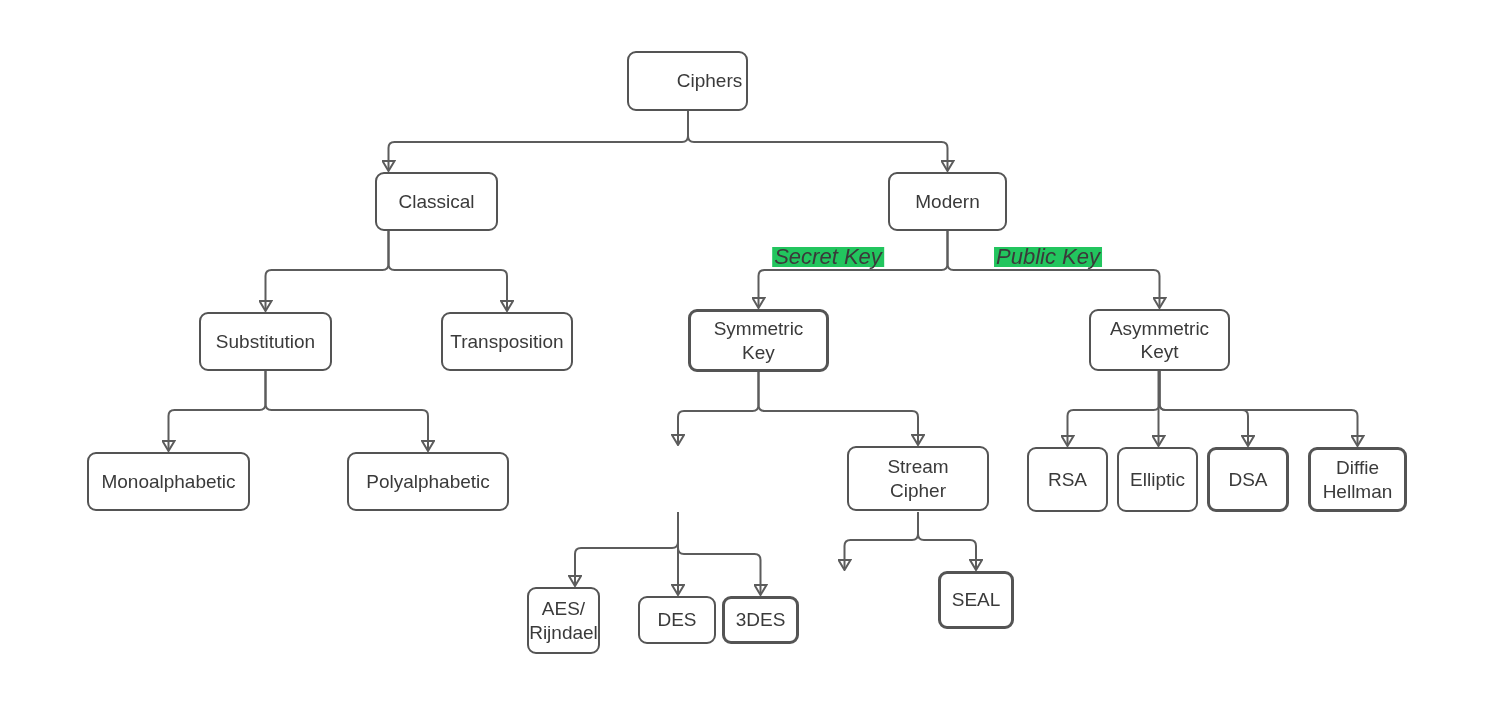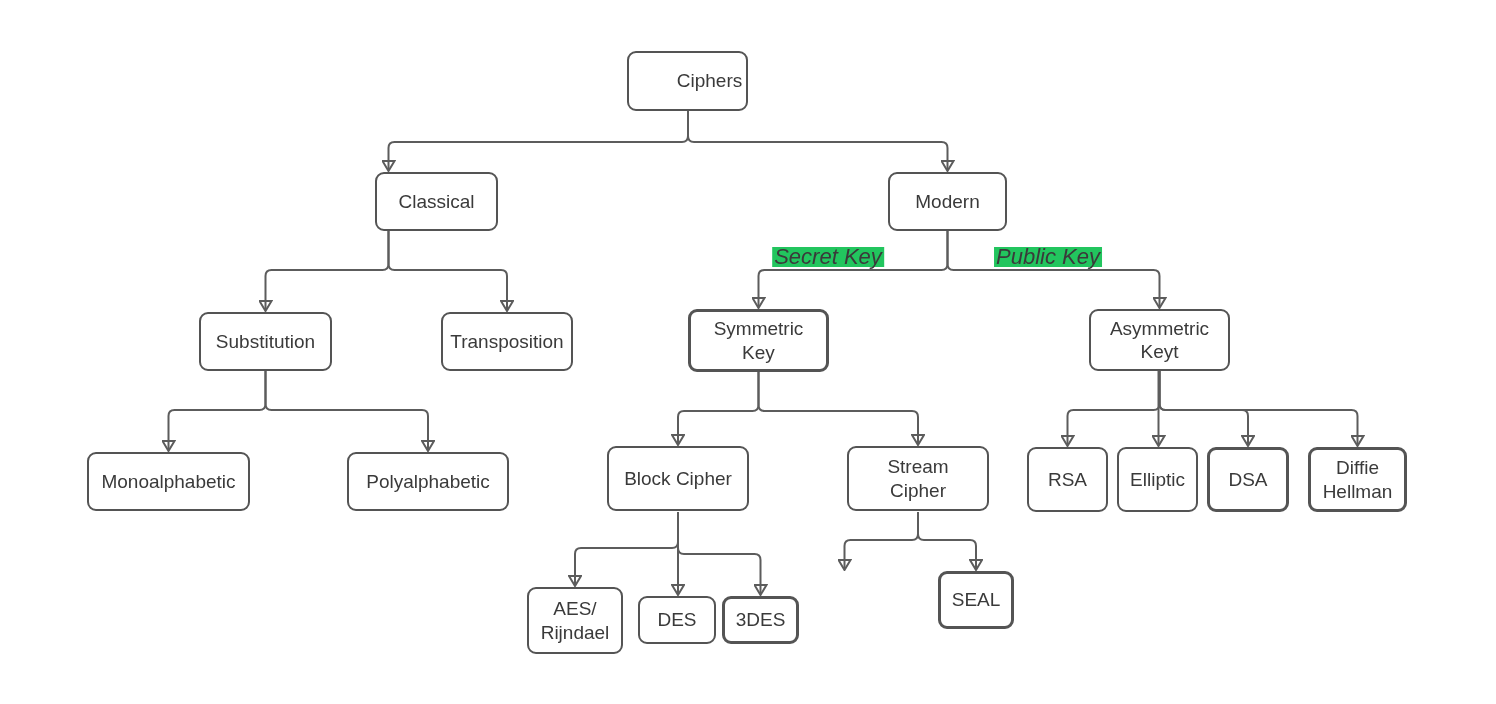--- a/index.html
+++ b/index.html
@@ -103,35 +103,34 @@
   <div class="node thick" style="left:688px; top:309px; width:141px; height:63px;">Symmetric
 Key</div>
 
   <div class="node" style="left:1089px; top:309px; width:141px; height:62px;">Asymmetric
 Keyt</div>
 
   <div class="node" style="left:87px; top:452px; width:163px; height:59px;">Monoalphabetic</div>
 
   <div class="node" style="left:347px; top:452px; width:162px; height:59px;">Polyalphabetic</div>
 
-  <div class="node" style="left:607px; top:446px; width:142px; height:65px;">Block Cipher</div>
 
   <div class="node" style="left:847px; top:446px; width:142px; height:65px;">Stream
 Cipher</div>
 
   <div class="node" style="left:1027px; top:447px; width:81px; height:65px;">RSA</div>
 
   <div class="node" style="left:1117px; top:447px; width:81px; height:65px;">Elliptic</div>
 
   <div class="node thick" style="left:1207px; top:447px; width:82px; height:65px;">DSA</div>
 
   <div class="node thick" style="left:1308px; top:447px; width:99px; height:65px;">Diffie
 Hellman</div>
 
-  <div class="node" style="left:527px; top:587px; width:96px; height:67px;">AES/
+  <div class="node" style="left:527px; top:587px; width:73px; height:67px;">AES/
 Rijndael</div>
 
   <div class="node" style="left:638px; top:596px; width:78px; height:48px;">DES</div>
 
   <div class="node thick" style="left:722px; top:596px; width:77px; height:48px;">3DES</div>
 
 
   <div class="node thick" style="left:938px; top:571px; width:76px; height:58px;">SEAL</div>
 
   <div class="edge-label" style="left:828px; top:247px;">Secret Key</div>

